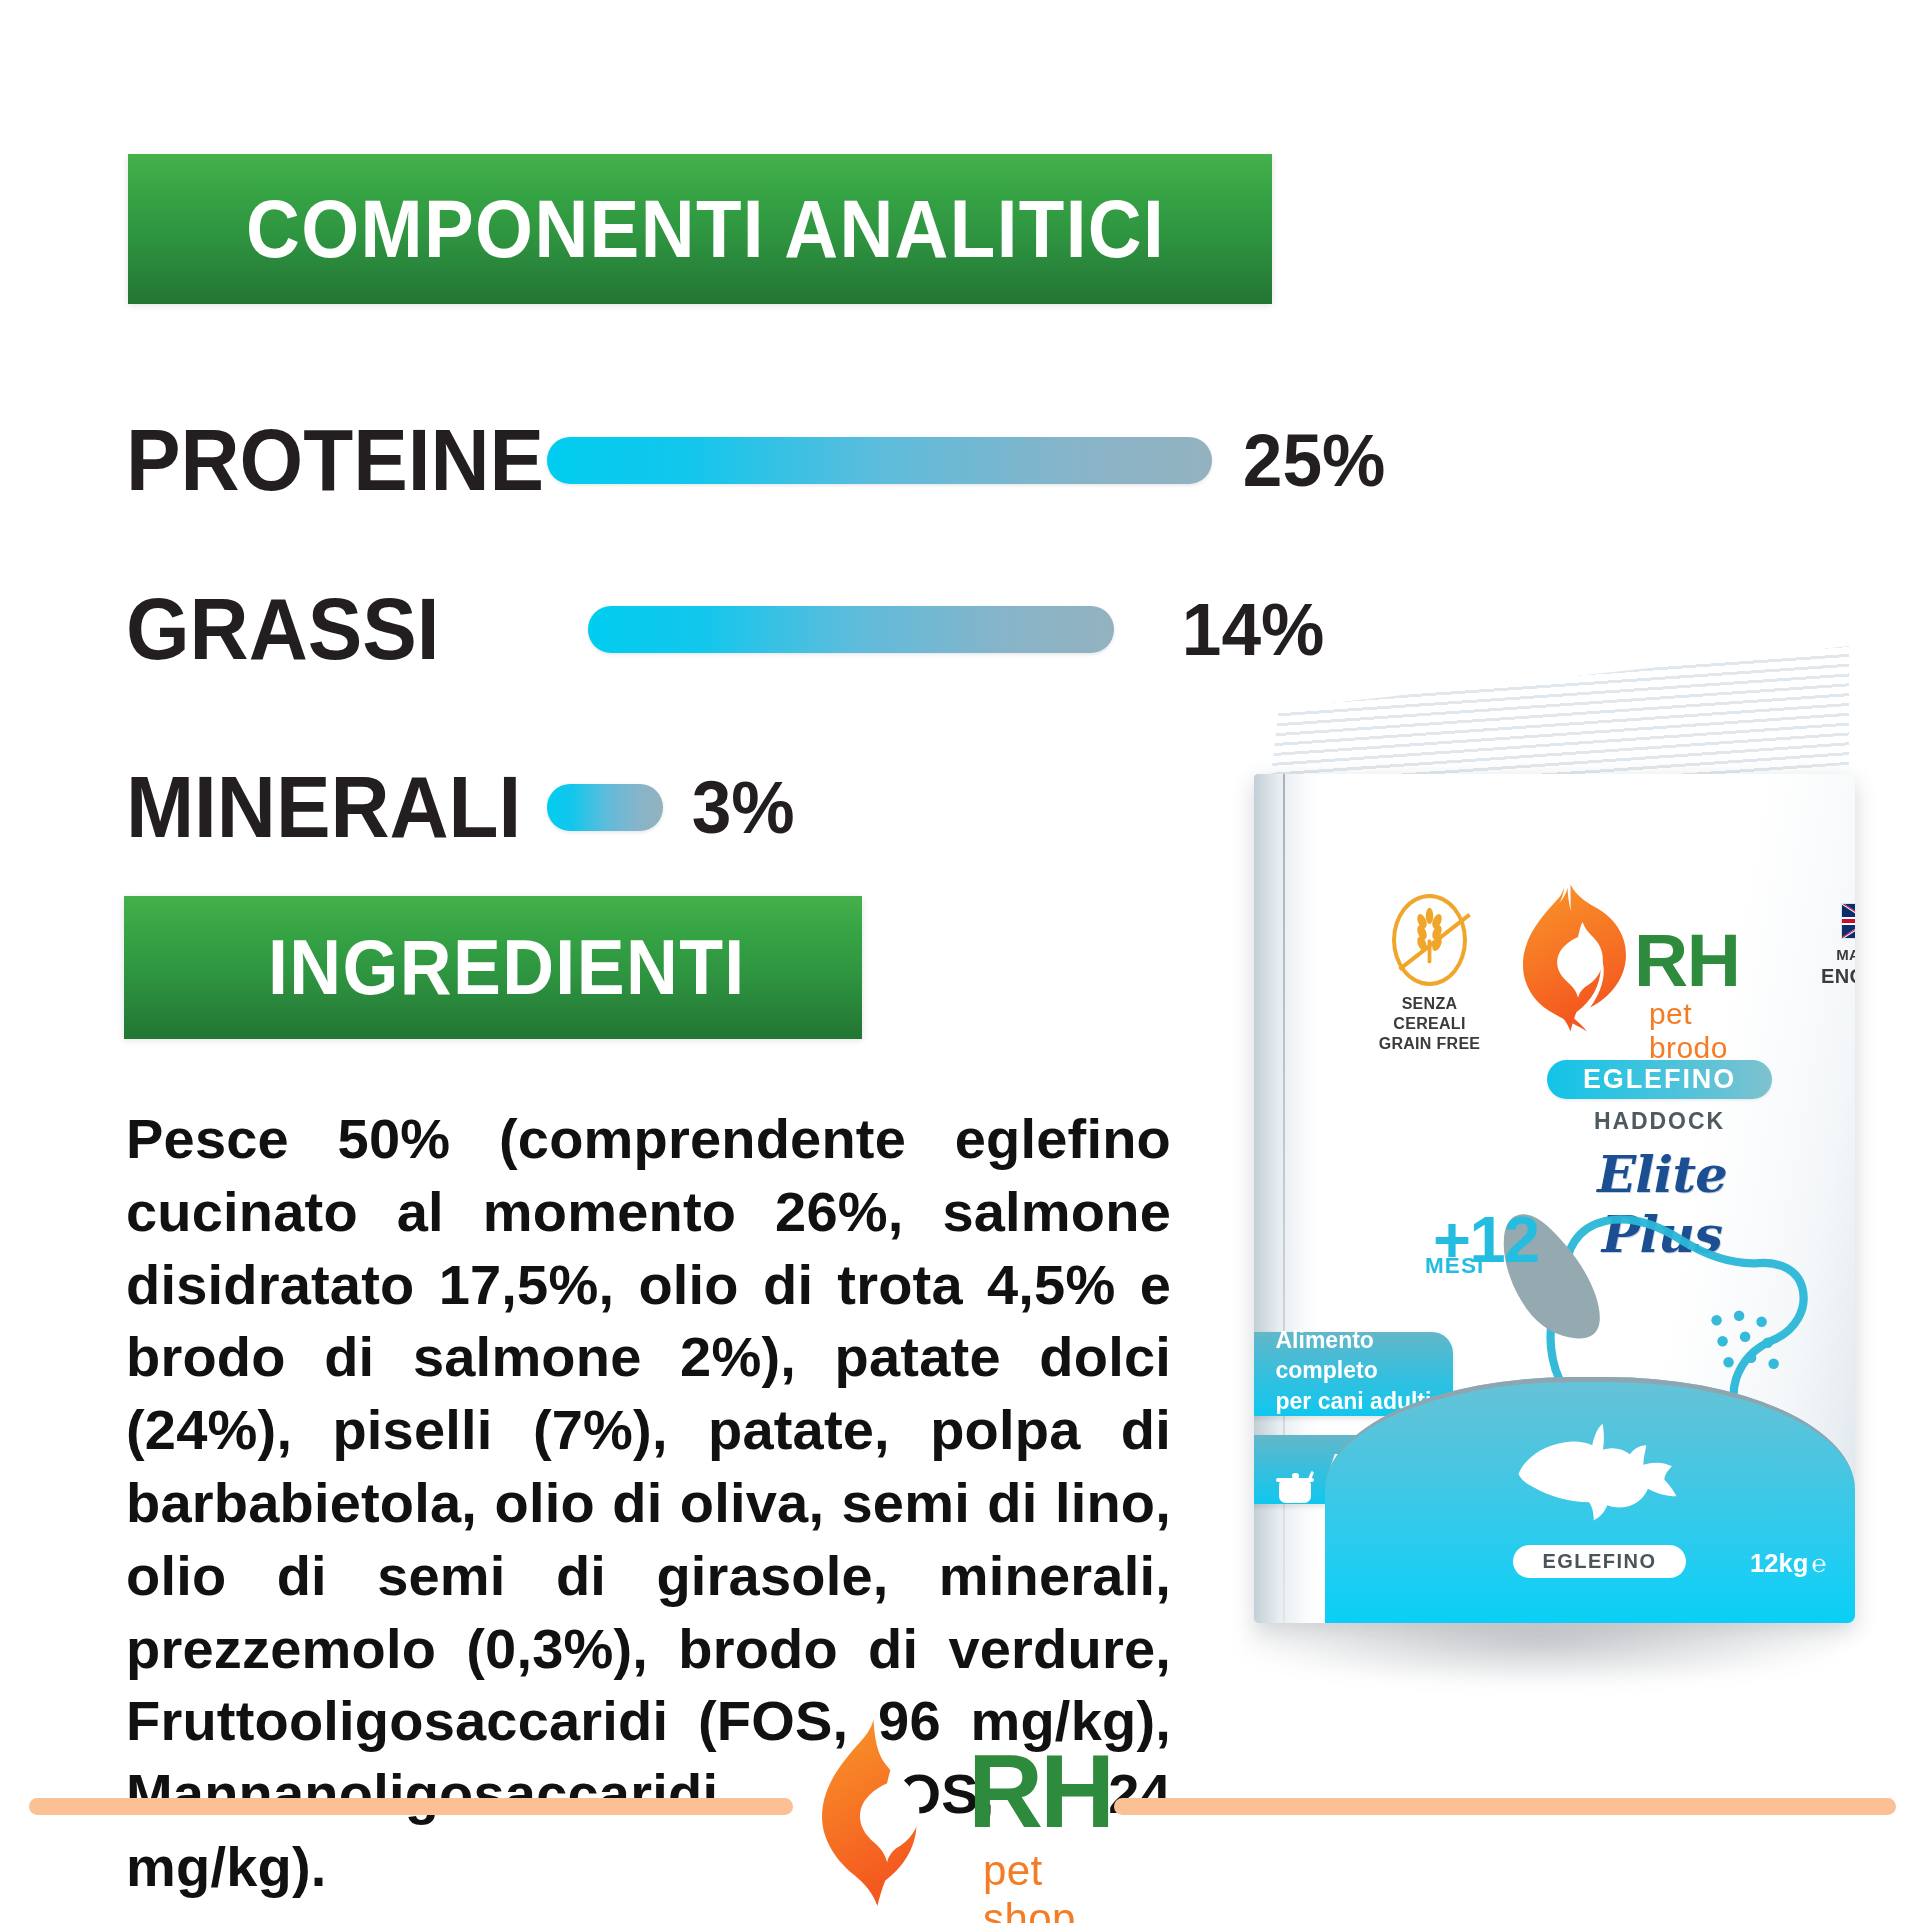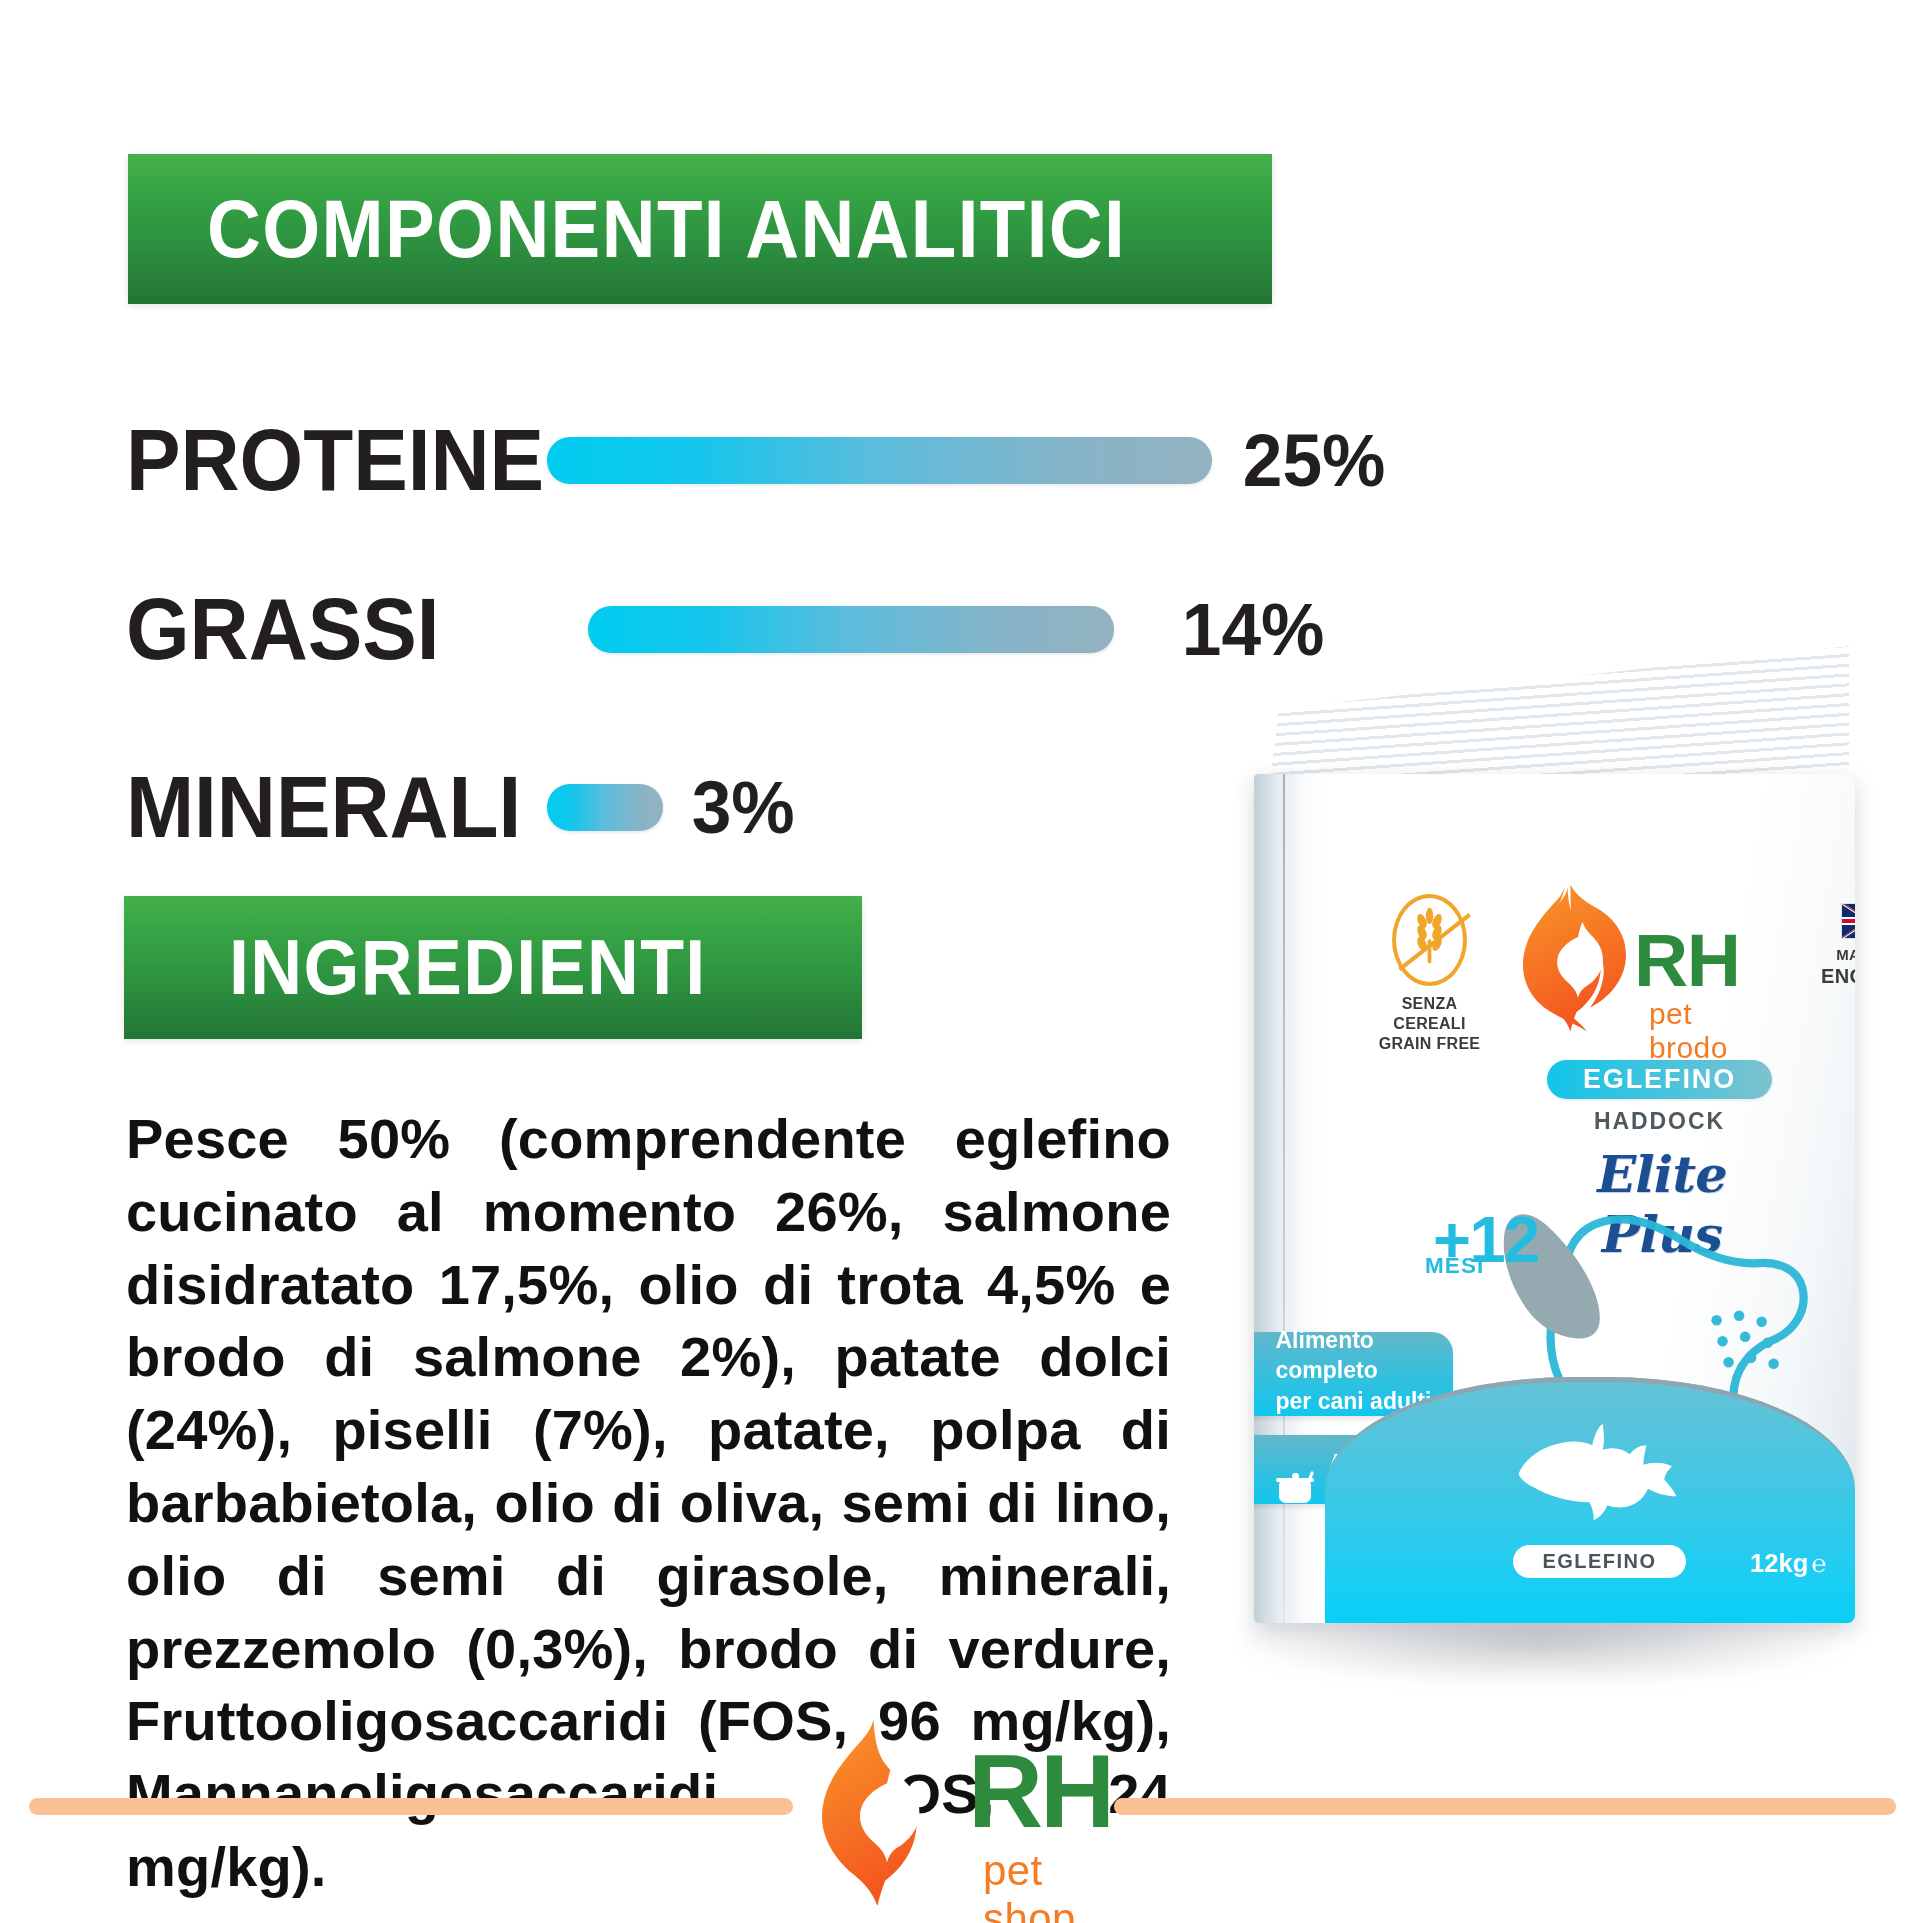--- a/index.html
+++ b/index.html
@@ -11,20 +11,21 @@
     font-family:"Liberation Sans", sans-serif;
     background:#ffffff;
   }
 
   
   .banner{
     position:absolute;
     background:linear-gradient(180deg,#45B14B 0%, #35A244 28%, #2E9440 55%, #237534 100%);
     display:flex; align-items:center;
     box-shadow:0 2.3px 7.5px rgba(0,0,0,.12);
+    padding-left:39px;
   }
   .banner-text{
     color:#ffffff;
     font-family:"Liberation Sans Narrow","Liberation Sans",sans-serif;
     font-weight:700;
     letter-spacing:1.5px;
     transform:scaleX(.92);
     transform-origin:left center;
     white-space:nowrap;
   }

